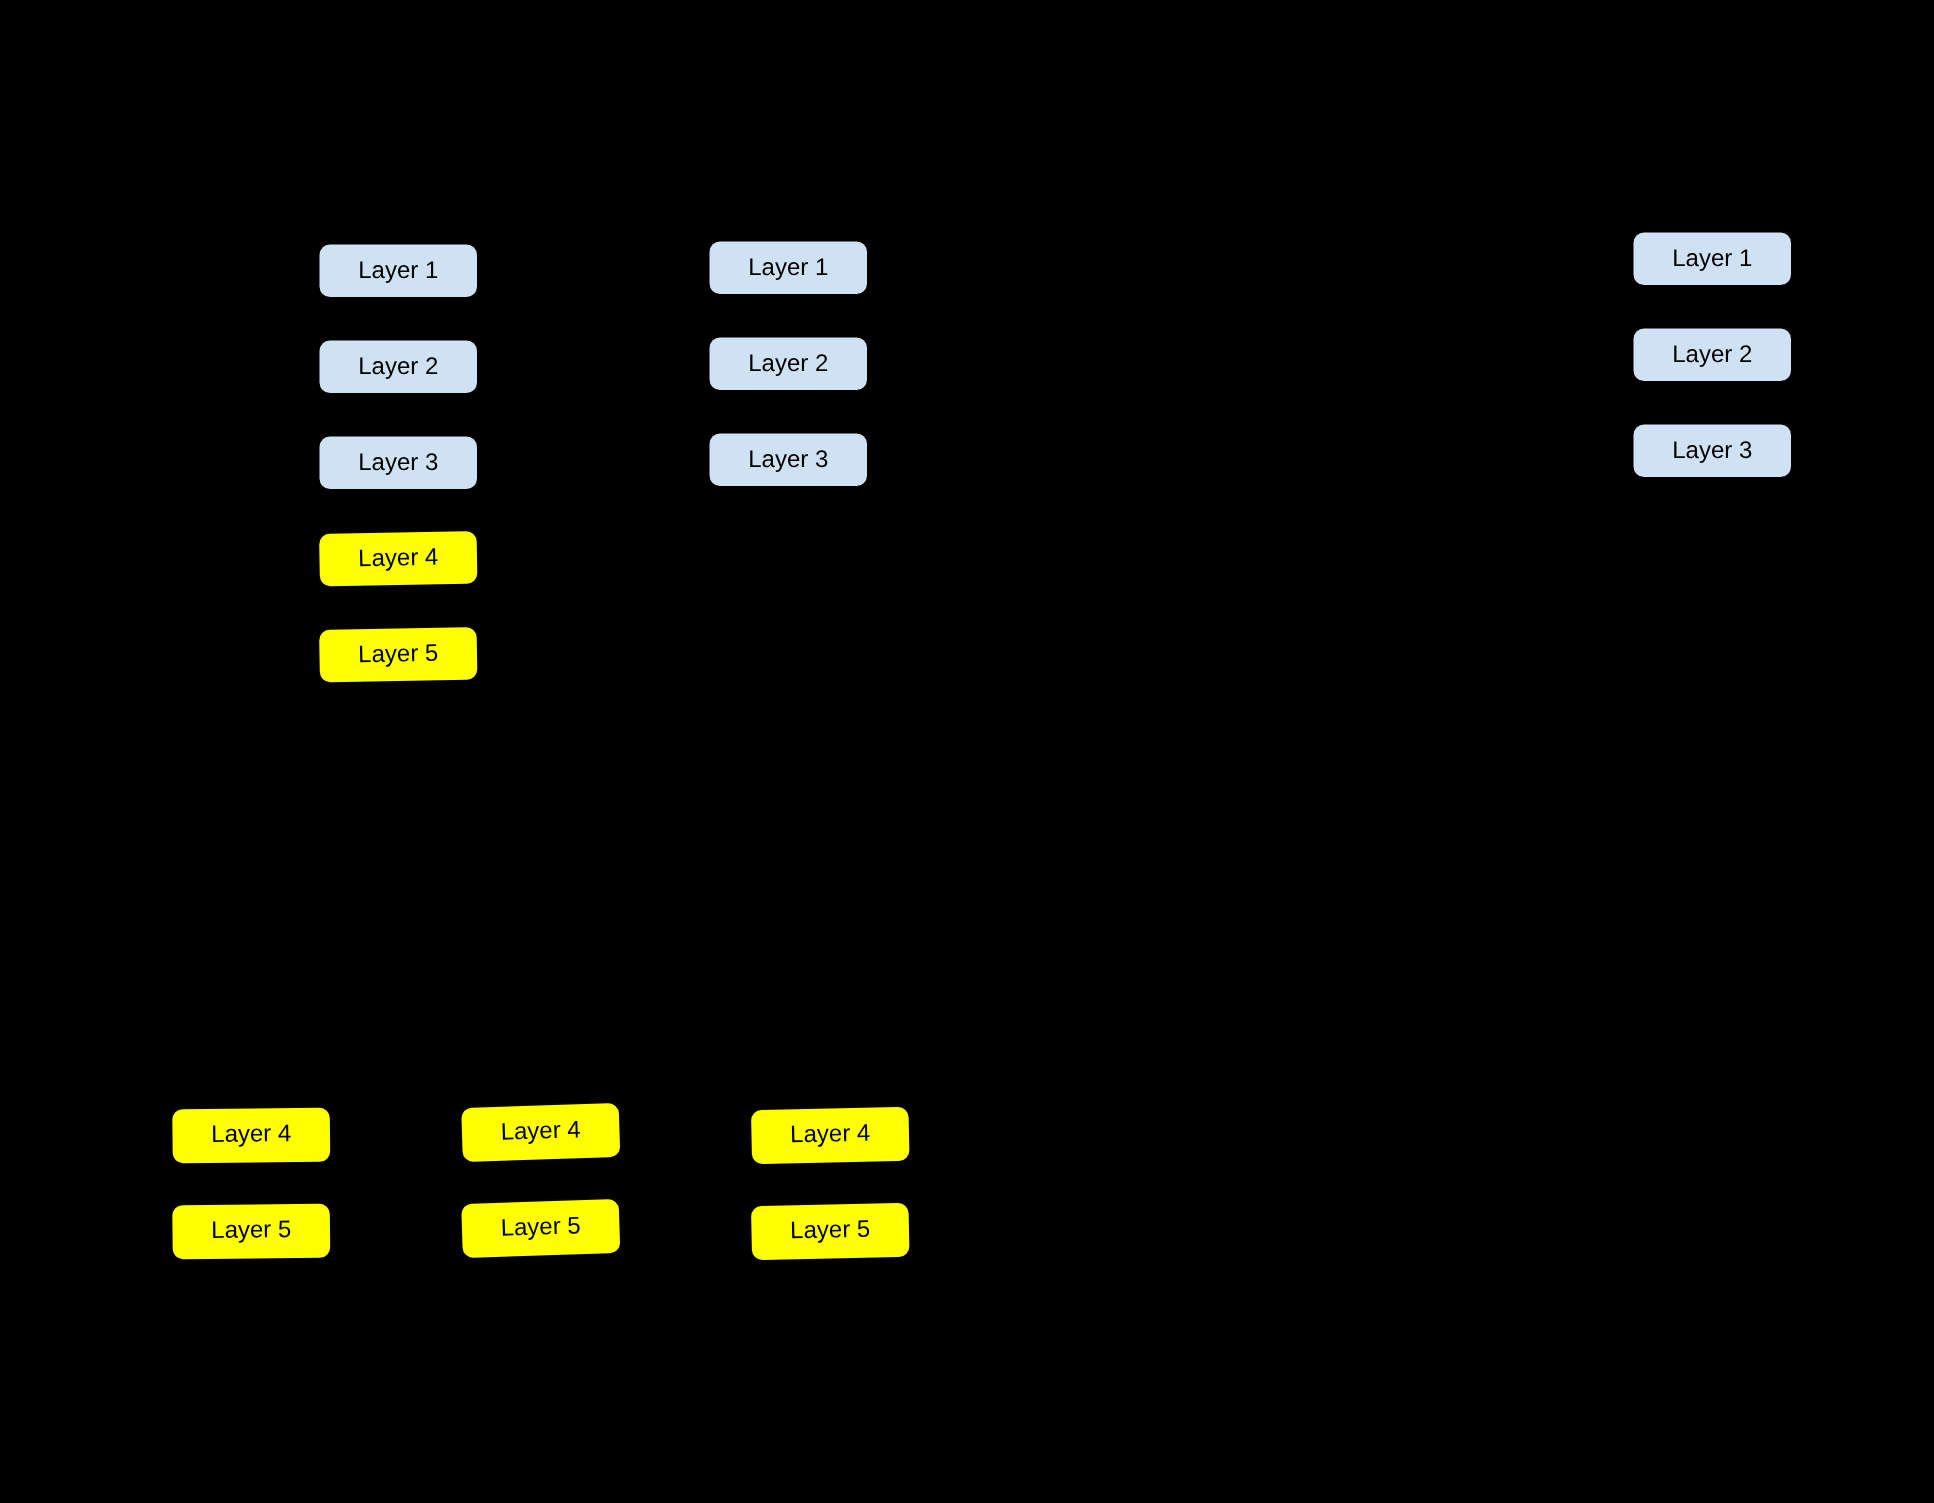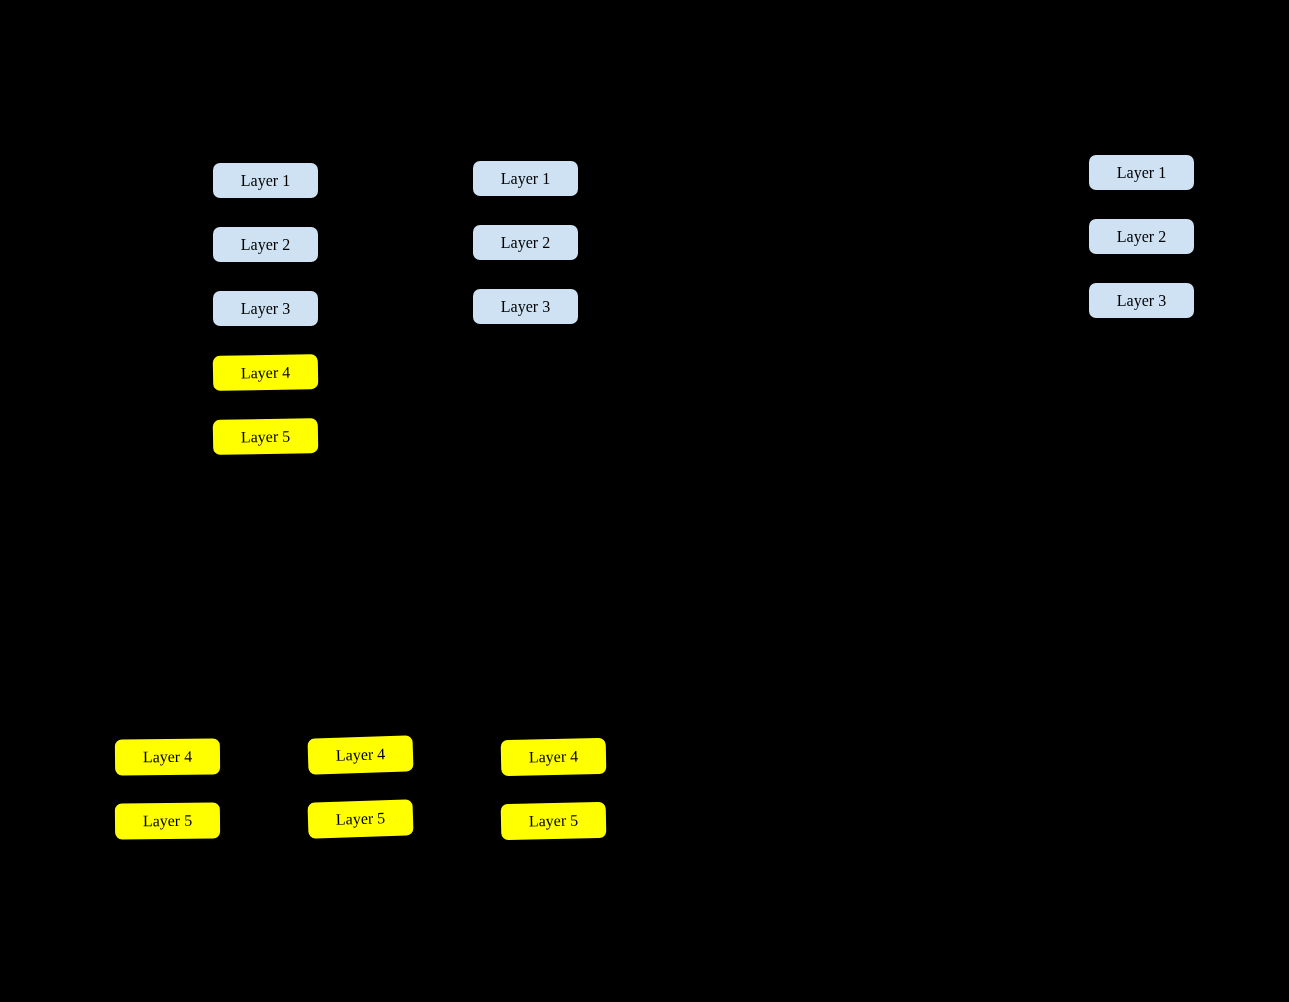--- a/index.html
+++ b/index.html
@@ -6,21 +6,21 @@
     margin: 0;
     padding: 0;
     background: #000000;
   }
   .canvas {
     position: relative;
     width: 1289px;
     height: 862px;
     background: #000000;
     overflow: hidden;
-    font-family: Liberation Serif, serif;
+    font-family: Liberation Sans, sans-serif;
   }
   .layer-box {
     position: absolute;
     width: 105px;
     height: 35px;
     border-radius: 7px;
     display: flex;
     align-items: center;
     justify-content: center;
     font-size: 16px;

